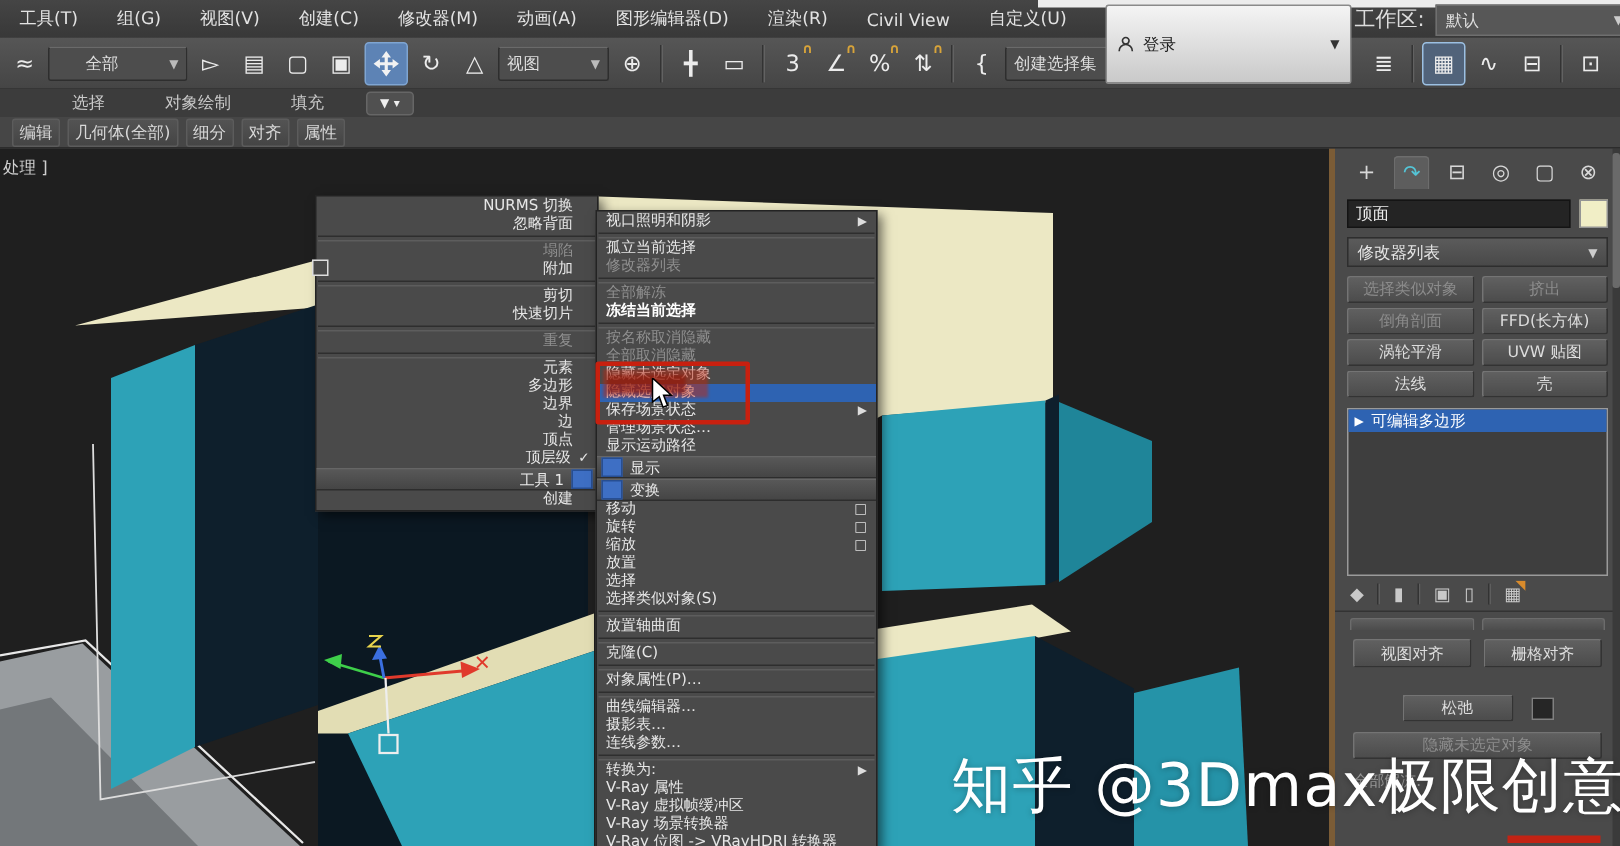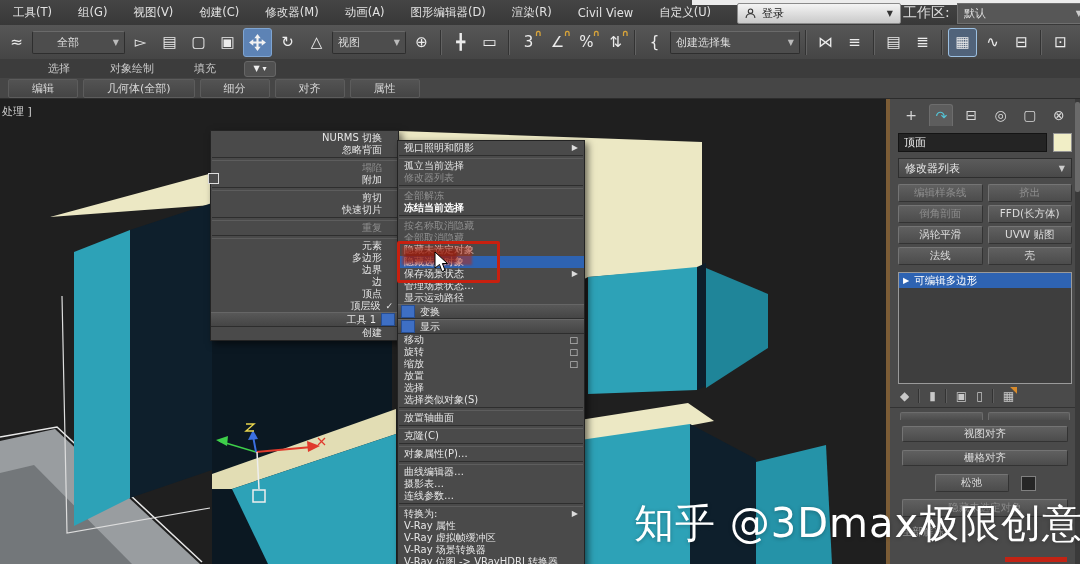--- a/index.html
+++ b/index.html
@@ -5,21 +5,21 @@
   html,body{margin:0;padding:0;background:#111;}
   .stage{position:relative;width:1080px;height:564px;overflow:hidden;background:#1f1f1f;
          font-family:"DejaVu Sans","Liberation Sans",sans-serif;-webkit-font-smoothing:antialiased;}
   
   .menubar{position:absolute;left:0;top:0;width:1080px;height:25px;z-index:8;
            background:linear-gradient(#454545,#383838);border-bottom:1px solid #282828;display:flex;align-items:center;}
   .mb-item{padding:0 13px;font-size:11.5px;color:#e3e3e3;height:25px;display:flex;align-items:center;white-space:nowrap;}
   .top-strip{position:absolute;left:692px;top:0;width:388px;height:5px;background:#ececec;z-index:9;}
   .login{position:absolute;left:737px;top:3px;width:148px;height:19px;z-index:9;border-radius:2px;
          background:linear-gradient(#f4f4f4,#c9c9c9);border:1px solid #8a8a8a;color:#222;font-size:11px;
-         display:flex;align-items:center;gap:6px;padding:0 7px;}
+         display:flex;align-items:center;gap:6px;padding:16px 7px;}
   .login .dd{margin-left:auto;font-size:8px;color:#333;}
   .ws-label{position:absolute;left:903px;top:0;height:25px;z-index:9;display:flex;align-items:center;color:#ddd;font-size:14px;}
   .ws-dd{position:absolute;left:957px;top:3px;width:118px;height:19px;z-index:9;background:#575757;border:1px solid #6f6f6f;
          color:#ddd;font-size:11px;display:flex;align-items:center;padding:0 6px;}
   .ws-dd .dd{margin-left:auto;font-size:8px;color:#ccc;}
   
   .toolbar{position:absolute;left:0;top:25px;width:1080px;height:34px;z-index:8;
            background:linear-gradient(#565656,#454545);border-bottom:1px solid #303030;
            display:flex;align-items:center;gap:2px;padding:0 3px;}
   .tb{width:27px;height:27px;flex:none;display:flex;align-items:center;justify-content:center;
@@ -33,21 +33,21 @@
   .tb-div{width:1px;height:25px;flex:none;background:#333;border-right:1px solid #626262;margin:0 3px;}
   
   .rtabs{position:absolute;left:0;top:59px;width:1080px;height:19px;background:#3c3c3c;z-index:8;
          display:flex;align-items:center;}
   .rtab{color:#c9c9c9;font-size:11px;padding:0 20px;}
   .rtab:first-child{margin-left:28px;}
   .rwidget{width:30px;height:14px;margin-left:8px;background:#505050;border:1px solid #666;border-radius:3px;
            color:#eee;font-size:8px;display:flex;align-items:center;justify-content:center;gap:3px;}
   .rpanels{position:absolute;left:0;top:78px;width:1080px;height:20px;background:#464646;z-index:8;
            border-bottom:1px solid #2c2c2c;display:flex;align-items:center;gap:5px;padding-left:8px;}
-  .rpanel{color:#d8d8d8;font-size:11px;padding:1px 23px;background:linear-gradient(#535353,#454545);
+  .rpanel{color:#d8d8d8;font-size:11px;padding:1px 4px;background:linear-gradient(#535353,#454545);
           border:1px solid #5c5c5c;border-radius:2px;}
   
   .vp-label{position:absolute;left:2px;top:104px;color:#cfcfcf;font-size:11px;z-index:4;}
   .vp-svg{position:absolute;left:0;top:0;z-index:1;}
   .qmark{position:absolute;left:208px;top:173px;width:9px;height:9px;border:1px solid #ddd;background:#4a4a4a;z-index:11;}
   
   .menu{position:absolute;background:#4a4a4a;border:1px solid #232323;box-shadow:3px 3px 7px rgba(0,0,0,.55);
         font-size:10px;color:#e6e6e6;z-index:10;padding:1px 0;}
   #quad-left{left:210px;top:130px;width:187px;}
   #ctx-menu{left:397px;top:140px;width:186px;height:423px;overflow:hidden;}
@@ -98,23 +98,23 @@
   .stack-box{margin:7px 8px 0;height:110px;background:#3e3e3e;border:1px solid #9a9a9a;}
   .stack-row{height:15px;background:#2e63b2;color:#fff;font-size:10.5px;display:flex;align-items:center;gap:5px;padding:0 4px;}
   .stack-row .tri{font-size:8px;color:#fff;}
   .stack-tools{display:flex;align-items:center;gap:9px;padding:5px 10px 4px;border-bottom:1px solid #333;}
   .sticon{color:#c9c9c9;font-size:12px;position:relative;line-height:14px;}
   .sticon.orange::after{content:"";position:absolute;right:-3px;top:-2px;width:7px;height:7px;background:#d98b2b;
         clip-path:polygon(0 0,100% 0,100% 100%);}
   .st-div{width:1px;height:14px;background:#333;border-right:1px solid #5e5e5e;}
   .partial-row{display:flex;gap:5px;margin:4px 10px 0;}
   .partial-row .stub{flex:1;height:7px;background:linear-gradient(#5e5e5e,#4c4c4c);border:1px solid #6c6c6c;border-bottom:none;border-radius:2px 2px 0 0;}
-  .align-row{display:flex;gap:8px;margin:6px 12px 0;flex-direction:column;}
+  .align-row{display:flex;gap:8px;margin:6px 12px 0;}
   .align-row .pbtn{flex:1;height:17px;}
-  .relax-row{display:flex;align-items:center;justify-content:center;gap:12px;margin:8px 12px 0;}
+  .relax-row{display:flex;align-items:center;justify-content:center;gap:12px;margin:18px 12px 0;}
   .relax-row .pbtn{width:72px;height:16px;}
   .checkbox{width:13px;height:13px;background:#262626;border:1px solid #808080;}
   .hide-row{margin:7px 12px 0;}
   .hide-row .pbtn{height:16px;}
   .named-label{margin:8px 12px 0;color:#9a9a9a;font-size:10.5px;}
   
   .watermark{position:absolute;left:634px;top:496px;z-index:30;color:#fff;font-size:40px;white-space:nowrap;
              text-shadow:0 1px 4px rgba(0,0,0,.28);letter-spacing:1px;}
 </style>
 </head>
@@ -406,25 +406,25 @@
         <span class="ar">▶</span>
       </div>
       <div class="mitem">
         <span>管理场景状态…</span>
       </div>
       <div class="mitem">
         <span>显示运动路径</span>
       </div>
       <div class="mtitle tl">
         <div class="sq"></div>
-        <span class="ttx">变换</span>
+        <span class="ttx">显示</span>
       </div>
       <div class="mtitle tl">
         <div class="sq"></div>
-        <span class="ttx">显示</span>
+        <span class="ttx">变换</span>
       </div>
       <div class="mitem">
         <span>移动</span>
         <span class="bx">□</span>
       </div>
       <div class="mitem">
         <span>旋转</span>
         <span class="bx">□</span>
       </div>
       <div class="mitem">
@@ -502,21 +502,21 @@
       </div>
     <div class="name-row">
       <div class="name-field">顶面</div>
       <div class="swatch"></div>
     </div>
     <div class="modlist">
       <span>修改器列表</span>
       <span class="dd">▼</span>
     </div>
     <div class="btn-grid">
-        <div class="pbtn dim">编辑样条线</div>
+        <div class="pbtn dim">选择类似对象</div>
         <div class="pbtn dim">挤出</div>
         <div class="pbtn dim">倒角剖面</div>
         <div class="pbtn">FFD(长方体)</div>
         <div class="pbtn">涡轮平滑</div>
         <div class="pbtn">UVW 贴图</div>
         <div class="pbtn">法线</div>
         <div class="pbtn">壳</div>
       </div>
     <div class="stack-box">
       <div class="stack-row">

